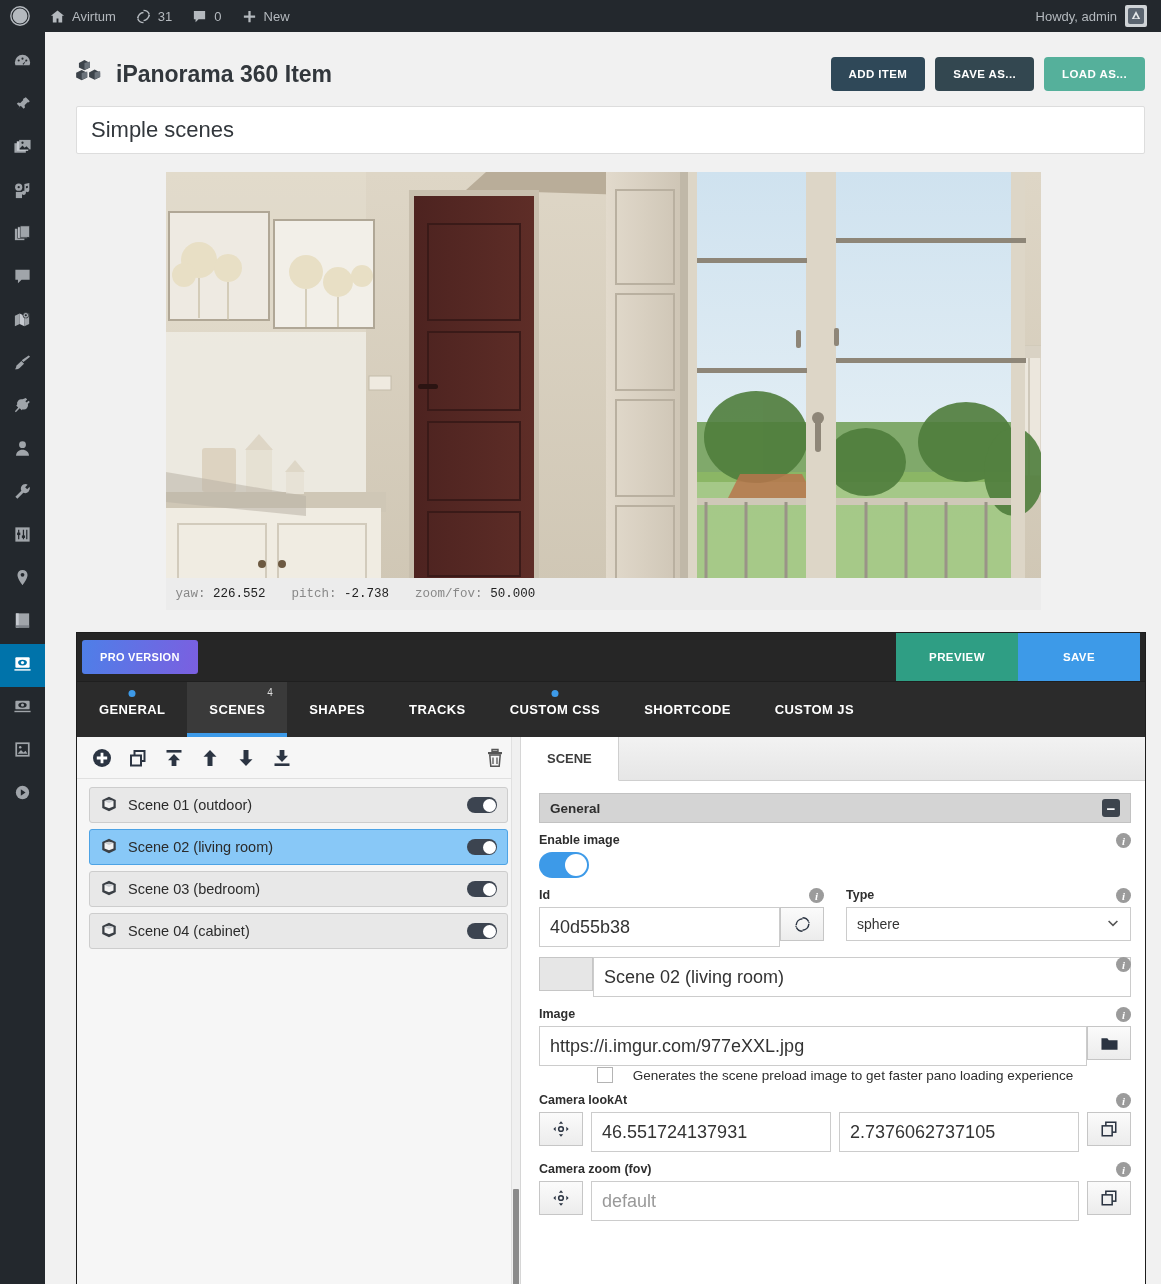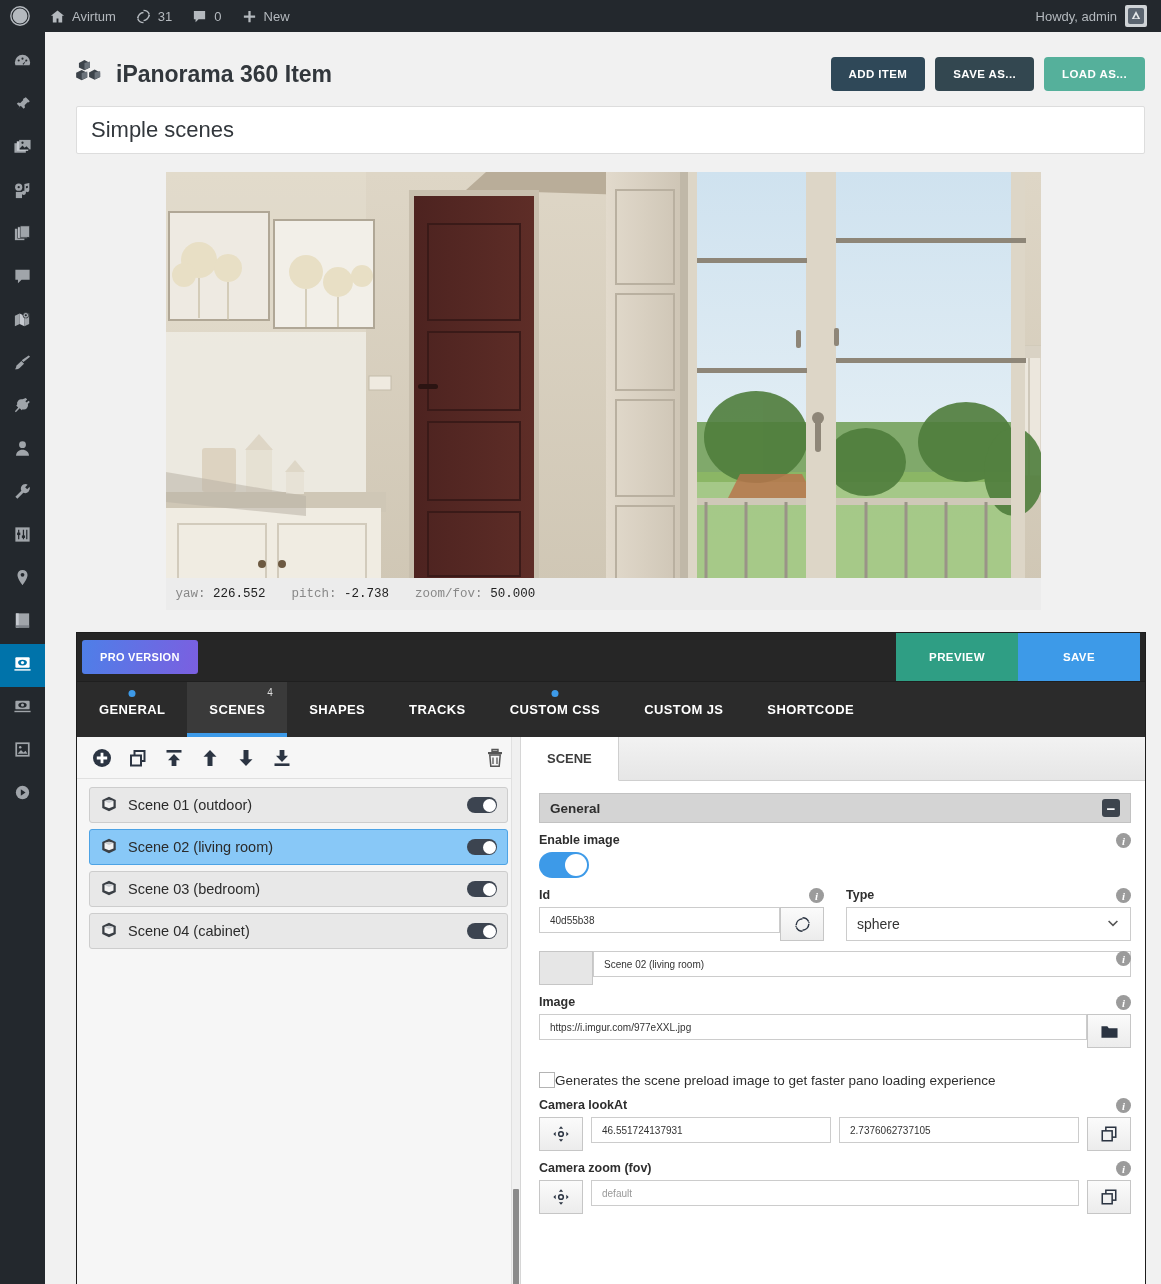--- a/index.html
+++ b/index.html
@@ -243,42 +243,42 @@
   }
   .sw-big {
     width: 50px; height: 26px; border-radius: 14px; background: #3d9ae8;
     position: relative; cursor: pointer;
   }
   .sw-big::after {
     content:""; position:absolute; top:2px; right:2px;
     width:22px; height:22px; border-radius:50%; background:#fff;
   }
   .inp {
-    height: 26px; border: 1px solid #ccc; background: #fff;
-    font-size: 10px; color: #333; padding: 0 10px; width: 100%;
+    height: 40px; border: 1px solid #ccc; background: #fff;
+    font-size: 18px; color: #333; padding: 0 10px; width: 100%;
     font-family: "Liberation Sans", sans-serif;
   }
   .inp::placeholder { color: #999; }
   .row { display: flex; gap: 0; }
   .btn-sq {
     width: 44px; height: 34px; flex: none;
     border: 1px solid #c6c6c6; background: linear-gradient(#fbfbfb,#ececec);
     display: flex; align-items: center; justify-content: center;
     cursor: pointer; color: #333;
   }
   .sel-box {
     height: 34px; border: 1px solid #ccc; background: #fff; width: 100%;
     font-size: 14px; color: #333; padding: 0 10px;
     display: flex; align-items: center; cursor: pointer;
     font-family: "Liberation Sans", sans-serif;
   }
   .sel-box .chev { margin-left: auto; color: #666; }
   .two-col { display: flex; gap: 22px; }
   .two-col > div { flex: 1; position: relative; }
-  .chk-row { display: flex; align-items: center; gap: 0; margin-top: 24px; }
+  .chk-row { display: flex; align-items: center; gap: 20px; margin-top: 1px; justify-content: center; }
   .chk {
     width: 16px; height: 16px; border: 1px solid #b4b4b4; background: #fff; flex: none;
     cursor: pointer;
   }
   .chk-lbl { font-size: 13.5px; color: #2e2e2e; }
 
   .pano-scene { position:absolute; inset:0; }
 </style>
 </head>
 <body>
@@ -666,24 +666,24 @@
         <span>SHAPES</span>
       </div>
       <div class="tab">
         <span>TRACKS</span>
       </div>
       <div class="tab">
         <span class="dot"></span>
         <span>CUSTOM CSS</span>
       </div>
       <div class="tab">
-        <span>CUSTOM JS</span>
+        <span>SHORTCODE</span>
       </div>
       <div class="tab">
-        <span>SHORTCODE</span>
+        <span>CUSTOM JS</span>
       </div>
     </div>
 
     <div class="panels">
 
       <div class="scene-panel">
         <div class="scene-toolbar">
           <span class="tb-icon">
             <svg width="22" height="22" viewBox="0 0 22 22">
                 <circle cx="11" cy="11" r="9" fill="#2b3442"></circle>

